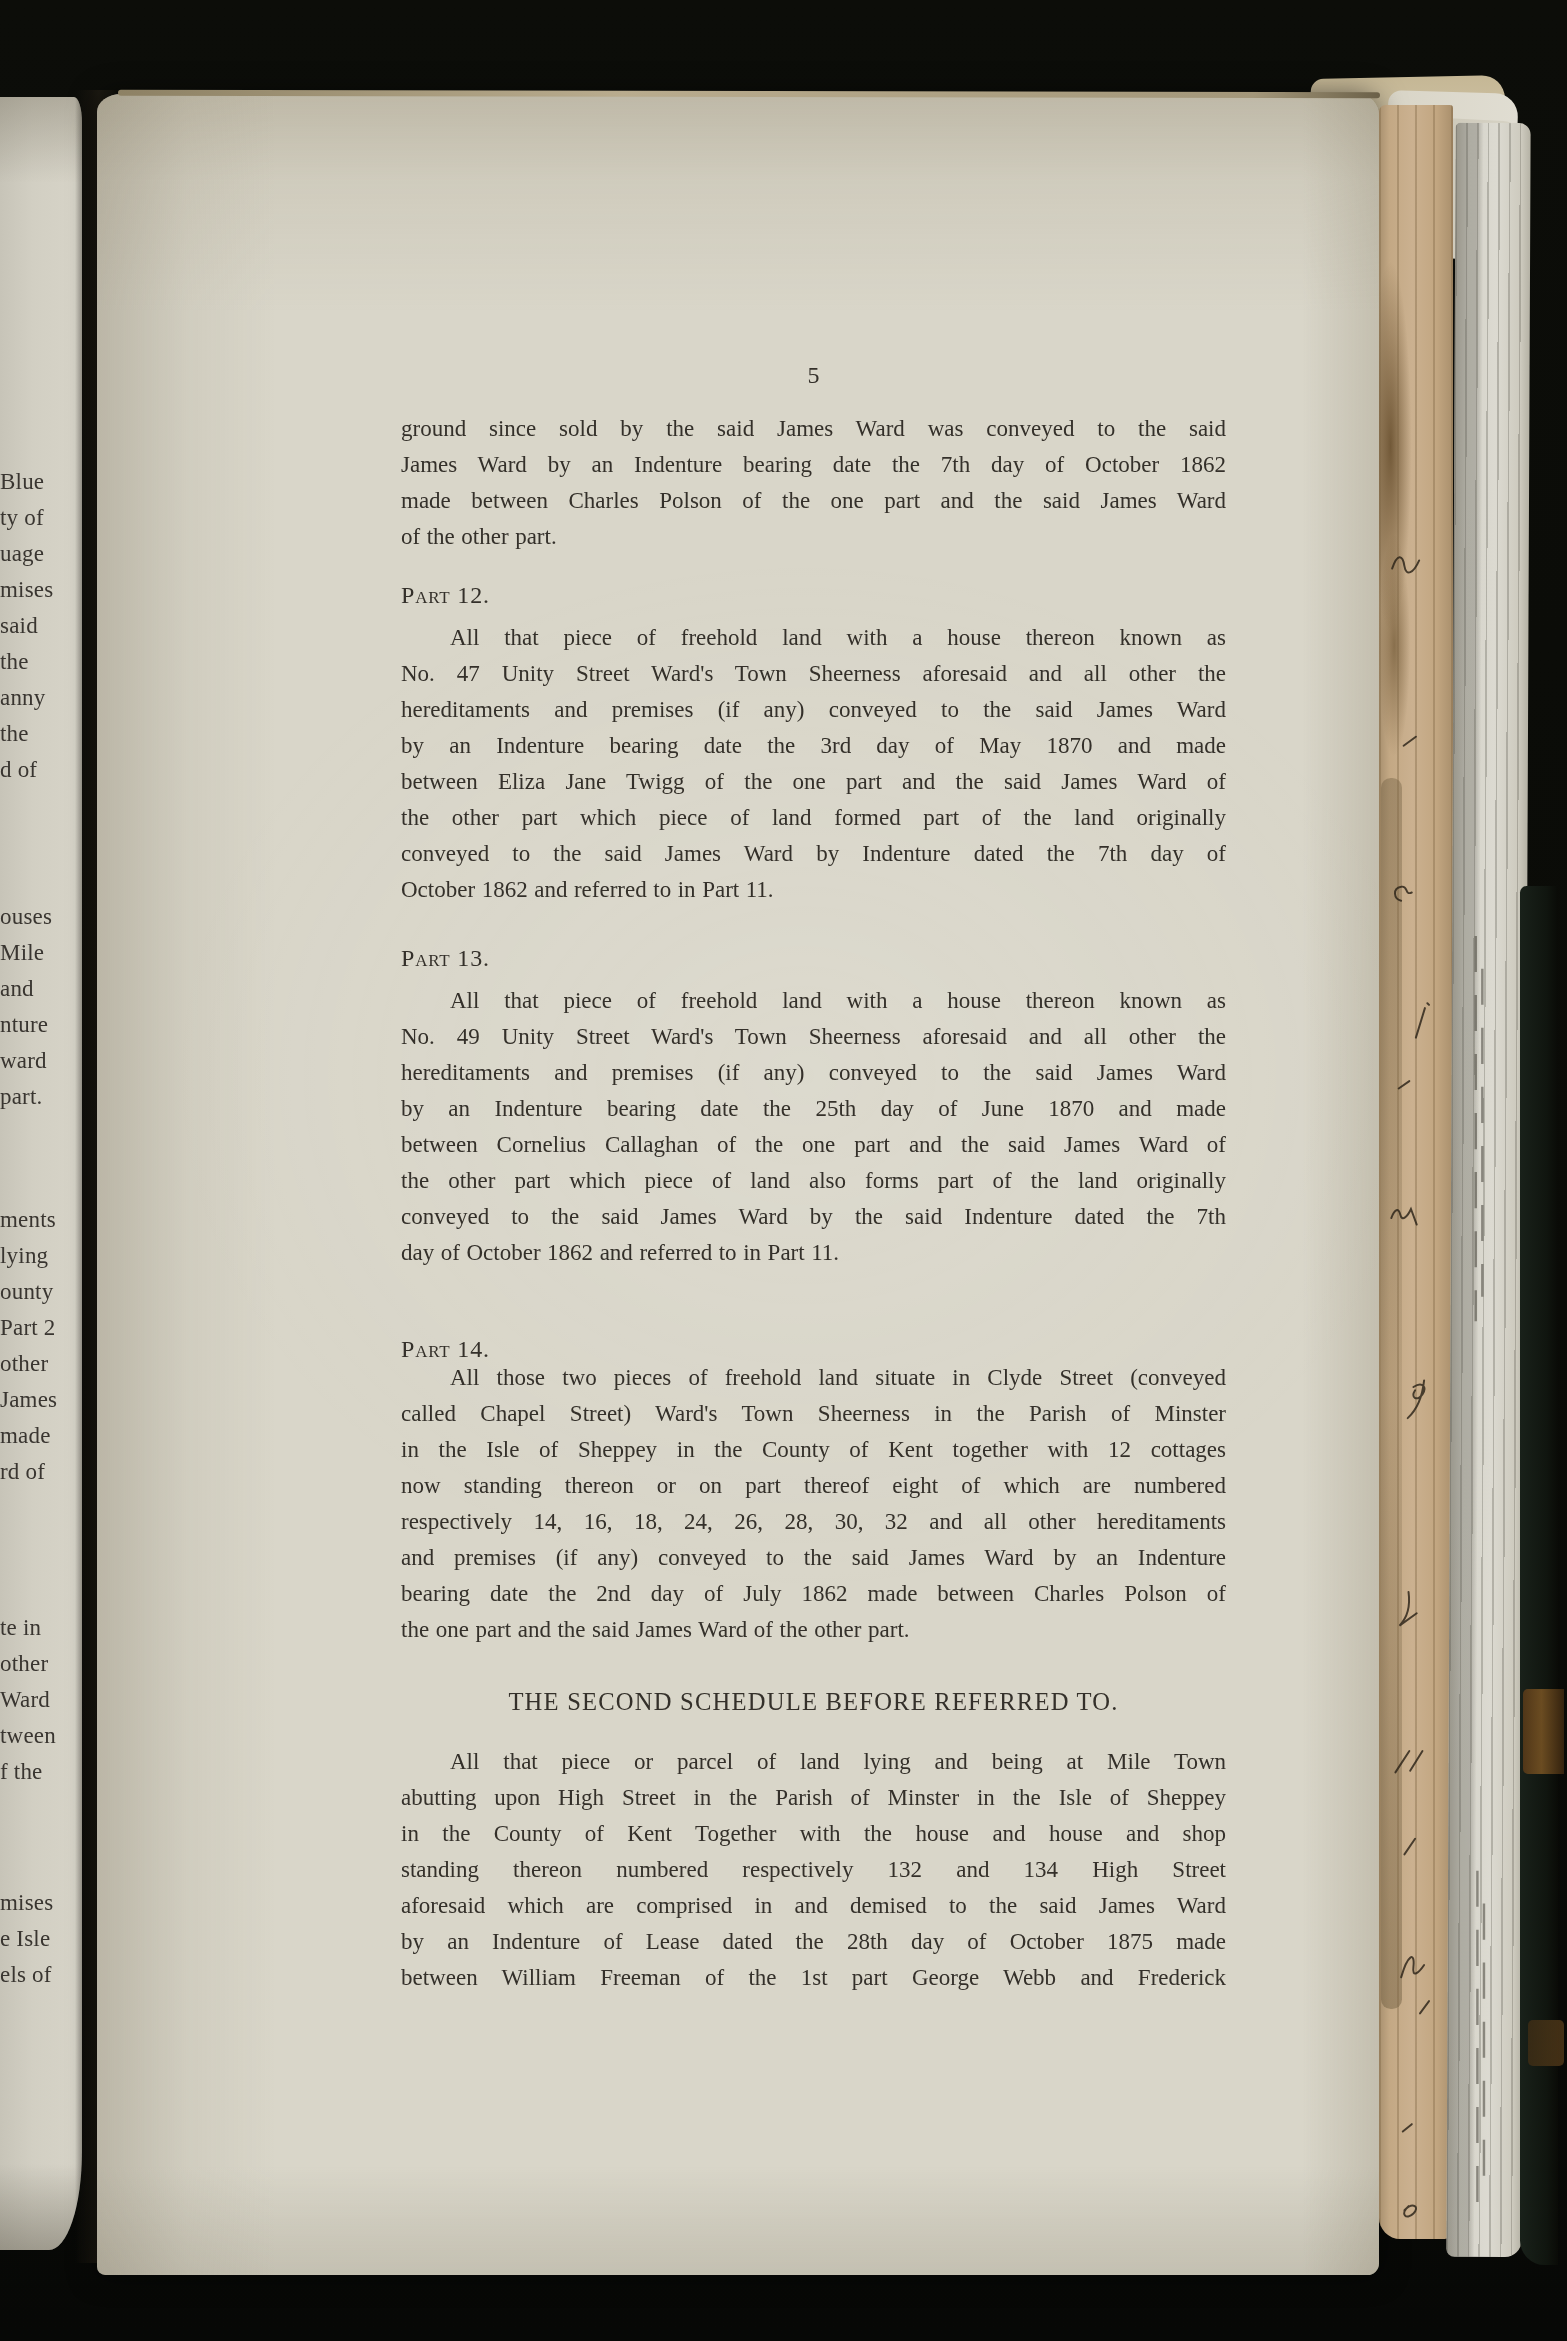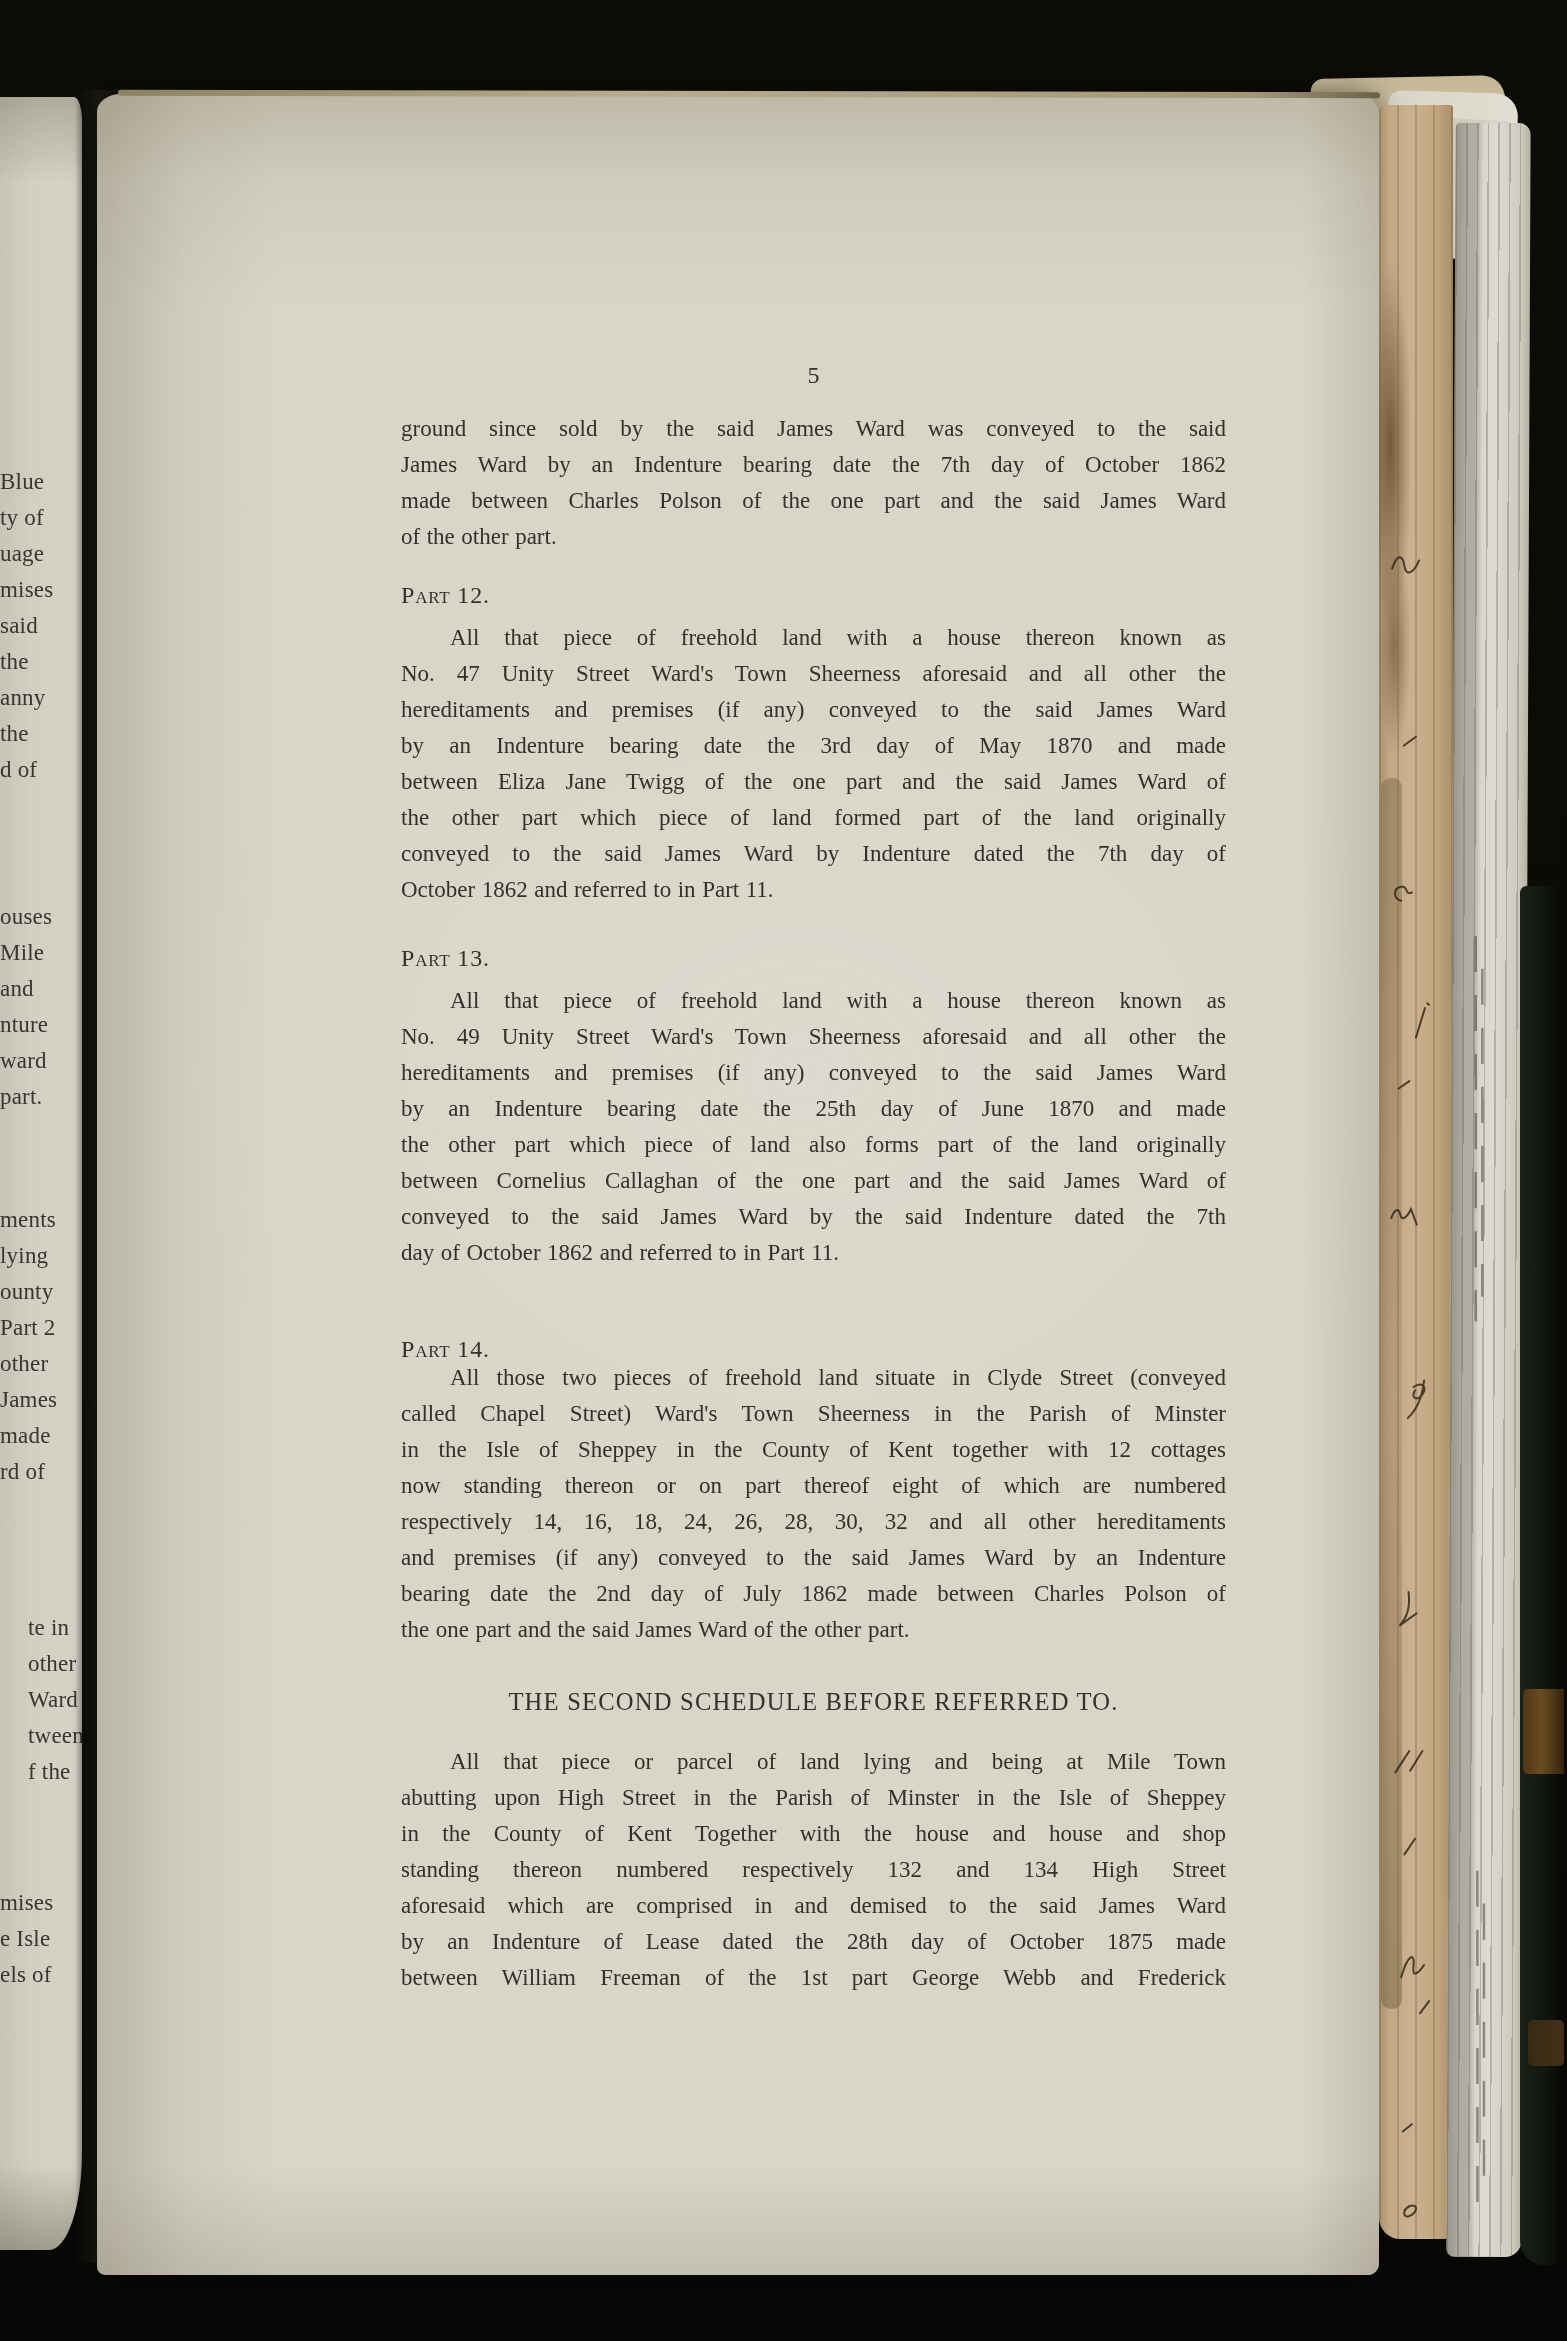--- a/index.html
+++ b/index.html
@@ -118,21 +118,21 @@
         <div class="frag-group" style="top: 1105px; font-family: Liberation Serif, serif;">
           <div>ments</div>
           <div>lying</div>
           <div>ounty</div>
           <div>Part 2</div>
           <div>other</div>
           <div>James</div>
           <div>made</div>
           <div>rd of</div>
         </div>
-        <div class="frag-group" style="top: 1513px; padding-left: 28px;">
+        <div class="frag-group" style="top: 1513px;">
           <div>te in</div>
           <div>other</div>
           <div>Ward</div>
           <div>tween</div>
           <div>f the</div>
         </div>
         <div class="frag-group" style="top: 1788px;">
           <div>mises</div>
           <div>e Isle</div>
           <div>els of</div>
@@ -163,22 +163,22 @@
           <div class="line">the other part which piece of land formed part of the land originally</div>
           <div class="line">conveyed to the said James Ward by Indenture dated the 7th day of</div>
           <div class="line last-left">October 1862 and referred to in Part 11.</div>
         </div>
         <div class="col part-heading" style="top: 846px;">Part 13.</div>
         <div class="col para indent" style="top: 889px;">
           <div class="line">All that piece of freehold land with a house thereon known as</div>
           <div class="line">No. 49 Unity Street Ward's Town Sheerness aforesaid and all other the</div>
           <div class="line">hereditaments and premises (if any) conveyed to the said James Ward</div>
           <div class="line">by an Indenture bearing date the 25th day of June 1870 and made</div>
+          <div class="line">between Cornelius Callaghan of the one part and the said James Ward of</div>
           <div class="line">the other part which piece of land also forms part of the land originally</div>
-          <div class="line">between Cornelius Callaghan of the one part and the said James Ward of</div>
           <div class="line">conveyed to the said James Ward by the said Indenture dated the 7th</div>
           <div class="line last-left">day of October 1862 and referred to in Part 11.</div>
         </div>
         <div class="col part-heading" style="top: 1218px; margin-top: 19px;">Part 14.</div>
         <div class="col para indent" style="top: 1266px;">
           <div class="line">All those two pieces of freehold land situate in Clyde Street (conveyed</div>
           <div class="line">called Chapel Street) Ward's Town Sheerness in the Parish of Minster</div>
           <div class="line">in the Isle of Sheppey in the County of Kent together with 12 cottages</div>
           <div class="line">now standing thereon or on part thereof eight of which are numbered</div>
           <div class="line">respectively 14, 16, 18, 24, 26, 28, 30, 32 and all other hereditaments</div>

